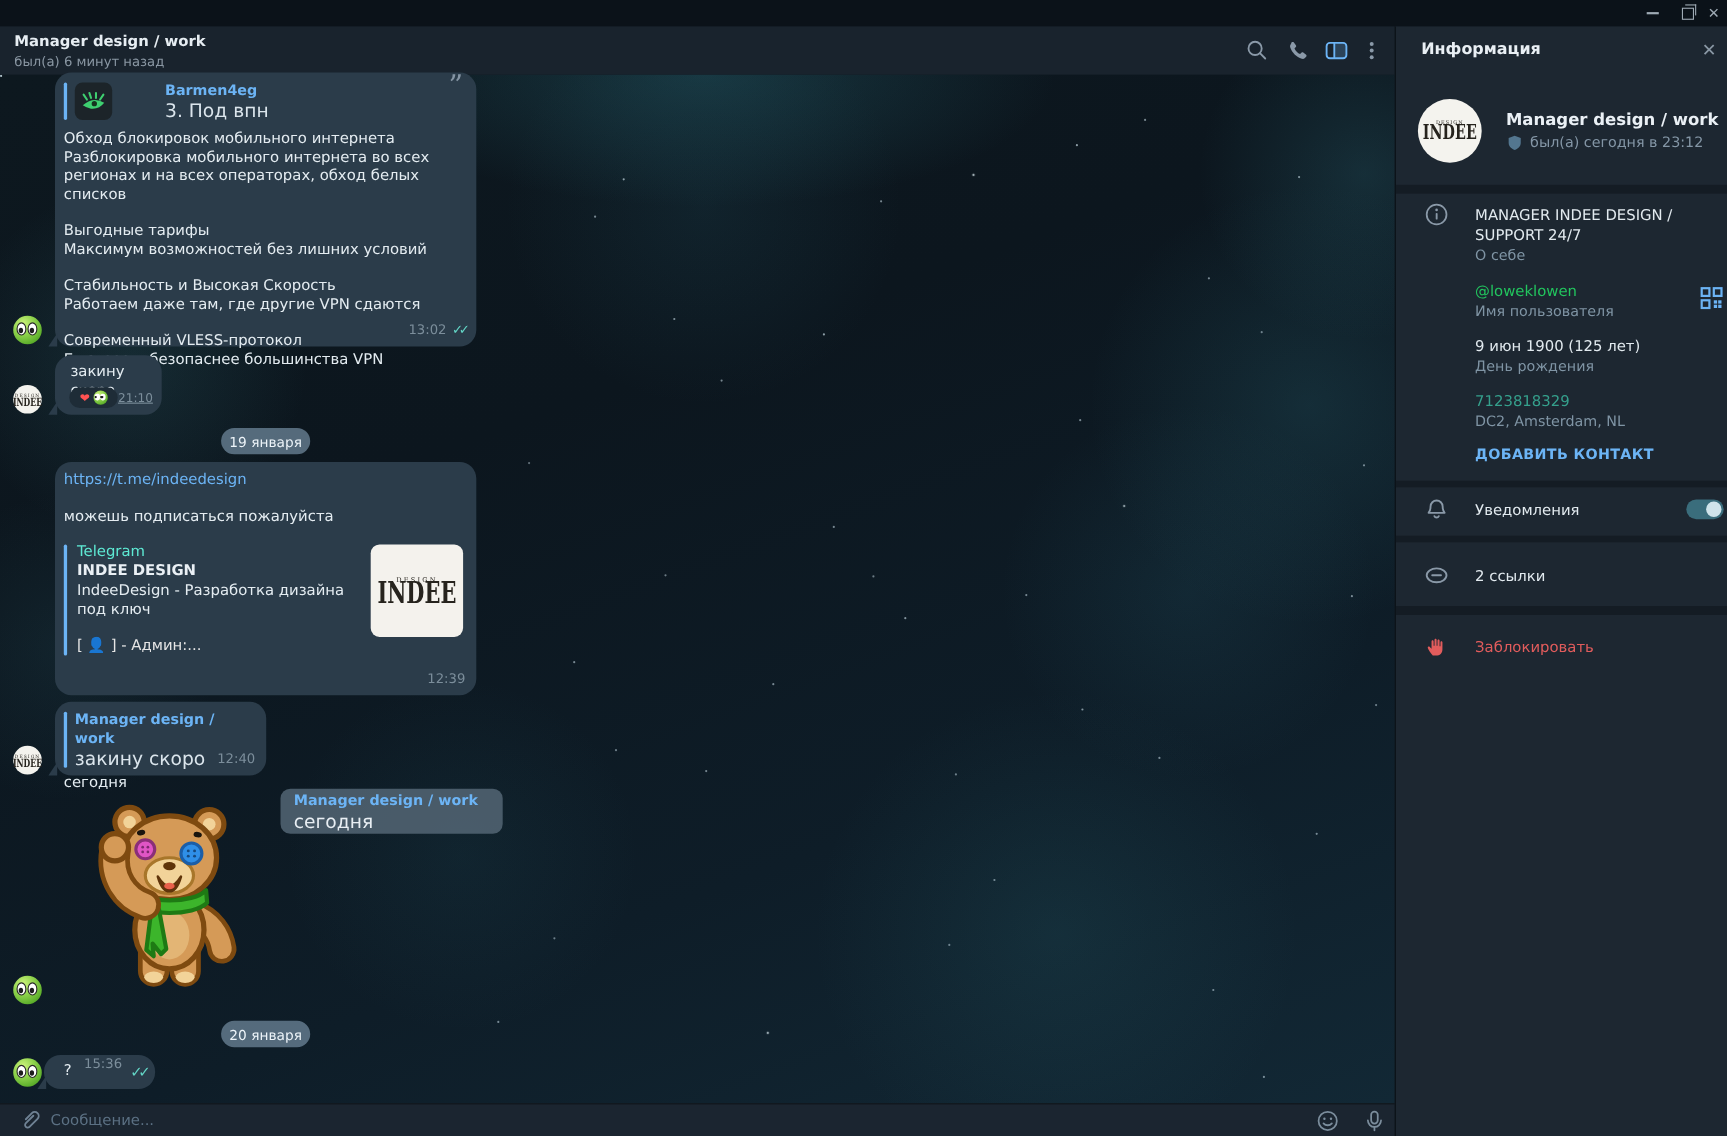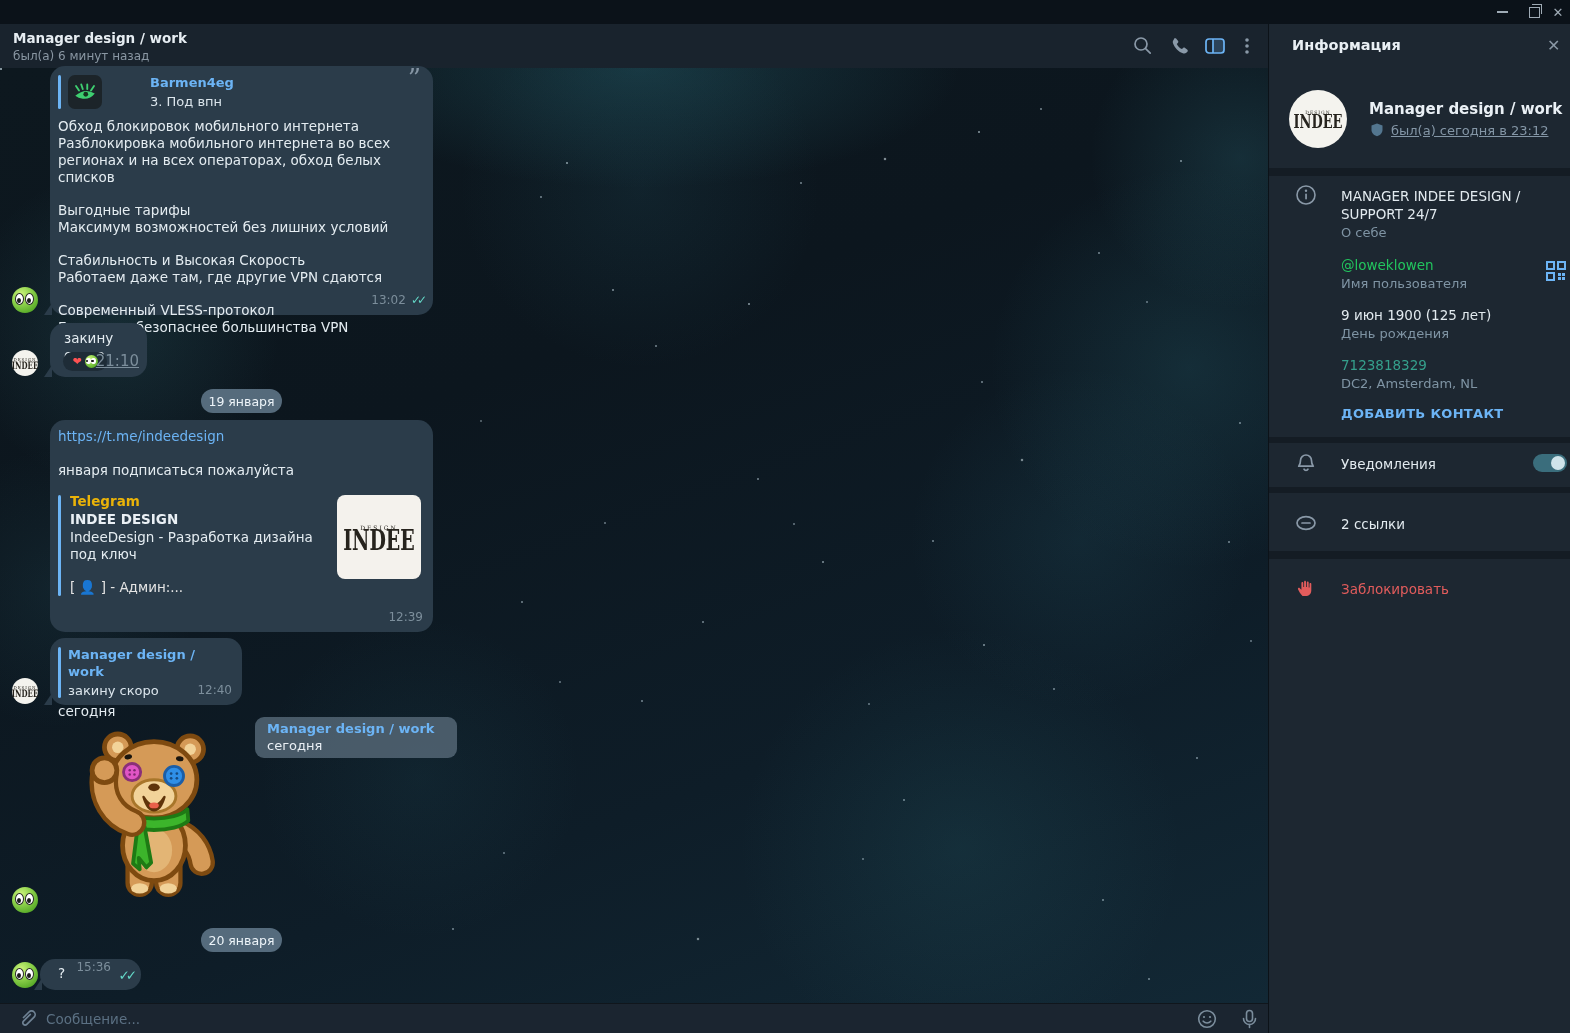--- a/index.html
+++ b/index.html
@@ -54,48 +54,48 @@
     932px 472px 0 0 rgba(225,245,255,.5),480px 352px 0 0 rgba(225,245,255,.4),
     1180px 92px 0 0 rgba(225,245,255,.55),1040px 40px 0 0 rgba(225,245,255,.5);}
   
   .bubble{position:absolute;background:#2b3c4a;border-radius:15px;font-size:13.5px;line-height:17px;color:#e4ecf1;}
   .bubble .tail{position:absolute;left:-6px;bottom:0;width:0;height:0;border-left:8px solid transparent;border-bottom:12px solid #2b3c4a;}
   .msg-time{position:absolute;right:10px;bottom:6px;font-size:12px;color:#7c8e9b;}
   .checks{color:#63d6c6;letter-spacing:-4px;display:inline-block;padding-left:5px;}
   .reply-strip{position:relative;padding-left:10px;min-height:36px;}
   .reply-bar{position:absolute;left:0;top:1px;bottom:1px;width:3px;border-radius:2px;background:#6cb4f5;}
   .reply-name{color:#6cb4f5;font-weight:bold;font-size:13px;}
-  .reply-text{color:#dbe5ec;font-size:13px;margin-top:2px;}
+  .reply-text{color:#dbe5ec;font-size:17px;margin-top:2px;}
   .para{white-space:pre-line;margin:0 0 16px 0;}
   .para:last-child{margin-bottom:0;}
   .quote-ic{position:absolute;right:12px;top:2px;font-size:26px;line-height:20px;color:#8595a4;font-family:"DejaVu Serif","Liberation Serif",serif;}
   
   .m1{left:50px;top:66px;width:383px;height:249px;padding:0;}
   .m1-inner{padding:8px 10px 24px 8px;}
   .m1 .reply-strip{margin-bottom:8px;padding-left:40px;}
   .m1-thumb{position:absolute;left:10px;top:1px;width:34px;height:34px;border-radius:7px;background:#1c2429;display:flex;align-items:center;justify-content:center;}
   .m1 .rn{margin-left:52px;}
   
   .m2{left:50px;top:323px;width:97px;height:54px;}
   .m2-text{padding:7px 12px 0 14px;}
   .rx-pill{position:absolute;left:13px;top:29px;width:44px;height:19px;border-radius:10px;background:#1e2c37;display:flex;align-items:center;justify-content:center;gap:3px;}
   .rx-heart{color:#ff5252;font-size:11px;line-height:11px;}
-  .m2 .msg-time{right:8px;bottom:7px;font-size:15px;text-decoration:underline;}
+  .m2 .msg-time{right:8px;bottom:7px;font-size:11px;text-decoration:underline;}
   
   .date-chip{position:absolute;left:201px;width:81px;height:24px;border-radius:12px;background:rgba(96,118,137,.88);
     color:#edf4f9;font-size:12.5px;display:flex;align-items:center;justify-content:center;}
   .d1{top:389px;} .d2{top:928px;}
   
   .m3{left:50px;top:420px;width:383px;height:212px;}
   .m3-inner{padding:8px 10px 0 8px;}
   .m3-link{color:#6cb4f5;text-decoration:none;display:block;}
   .m3-text{margin-top:17px;}
   .pv{position:relative;margin-top:14px;padding-left:12px;min-height:90px;}
   .pv-bar{position:absolute;left:0;top:2px;bottom:0;width:3px;border-radius:2px;background:#6cb4f5;}
-  .pv-site{color:#eab308;font-weight:bold;}
+  .pv-site{color:#5eead4;font-weight:normal;}
   .pv-title{font-weight:bold;color:#eaf0f5;margin-top:1px;}
   .pv-desc{width:255px;margin-top:1px;}
   .pv-admin{margin-top:16px;color:#e5e5e5;}
   .pv-thumb{position:absolute;right:2px;top:2px;width:84px;height:84px;border-radius:8px;background:#f4f2ed;}
   .pv-btn{margin:12px -2px 0 -2px;border-top:1px solid rgba(134,170,200,.28);text-align:center;
     padding:9px 0 8px 0;color:#6cb4f5;font-weight:bold;font-size:13px;letter-spacing:.4px;cursor:pointer;}
   
   .m4{left:50px;top:638px;width:192px;height:67px;}
   .m4-inner{padding:8px 10px 8px 8px;}
   .m4-body{margin-top:4px;}
@@ -135,21 +135,21 @@
   .input-bar{position:absolute;left:0;top:1003px;width:1268px;height:30px;background:#1b2530;border-top:1px solid #10161c;box-sizing:border-box;}
   .ib-placeholder{position:absolute;left:46px;top:7px;font-size:13.5px;color:#5b7083;}
   .ib-icon{position:absolute;top:4px;width:22px;height:22px;}
   
   .panel{position:absolute;left:1268px;top:24px;width:302px;height:1009px;background:#1d2731;border-left:1px solid #0c1218;box-sizing:border-box;}
   .p-title{position:absolute;left:23px;top:13px;font-size:14.5px;font-weight:bold;color:#e9eff4;}
   .p-close{position:absolute;left:278px;top:12px;font-size:16px;color:#8费a3;color:#8a98a5;cursor:pointer;}
   .p-avatar{left:20px;top:66px;width:58px;height:58px;} .p-avatar .indee-main{font-size:13px;} .p-avatar .indee-sub{font-size:4.5px;}
   .p-name{position:absolute;left:100px;top:76px;font-size:15px;font-weight:bold;color:#eaf0f5;}
   .p-shield{position:absolute;left:100px;top:98px;}
-  .p-status{position:absolute;left:122px;top:99px;font-size:13px;color:#8496a6;text-decoration:underline;}
+  .p-status{position:absolute;left:122px;top:99px;font-size:13px;color:#8496a6;}
   .p-sep{position:absolute;left:0;width:302px;background:#141c24;}
   .sep1{top:144px;height:8px;} .sep2{top:413px;height:6px;} .sep3{top:463px;height:6px;} .sep4{top:527px;height:8px;}
   .p-rowicon{position:absolute;left:26px;width:22px;height:22px;}
   .p-val{position:absolute;left:72px;width:218px;font-size:13.5px;line-height:18px;color:#e2eaef;}
   .p-lbl{position:absolute;left:72px;font-size:13px;color:#7f94a4;}
   .v-about{top:163px;} .l-about{top:201px;}
   .v-user{top:232px;color:#22c55e;cursor:pointer;} .l-user{top:252px;}
   .v-bday{top:282px;} .l-bday{top:302px;}
   .v-id{top:332px;color:#35a08c;cursor:pointer;} .l-id{top:352px;}
   .p-add{position:absolute;left:72px;top:382px;font-size:13px;font-weight:bold;letter-spacing:.3px;color:#6cb4f5;cursor:pointer;}
@@ -253,21 +253,21 @@
   <div class="indee-av av2">
       <span class="indee-sub">DESIGN</span>
       <span class="indee-main">INDEE</span>
     </div>
 
   <div class="date-chip d1">19 января</div>
 
   <div class="bubble m3">
     <div class="m3-inner">
       <a class="m3-link">https://t.me/indeedesign</a>
-      <div class="m3-text">января подписаться пожалуйста</div>
+      <div class="m3-text">можешь подписаться пожалуйста</div>
       <div class="pv">
         <span class="pv-bar"></span>
         <div class="pv-site">Telegram</div>
         <div class="pv-title">INDEE DESIGN</div>
         <div class="pv-desc">IndeeDesign - Разработка дизайна под ключ</div>
         <div class="pv-admin">[ 👤 ] - Админ:...</div>
         <div class="pv-thumb">
           <div class="indee-logo">
               <span class="indee-sub">DESIGN</span>
               <span class="indee-main">INDEE</span>

